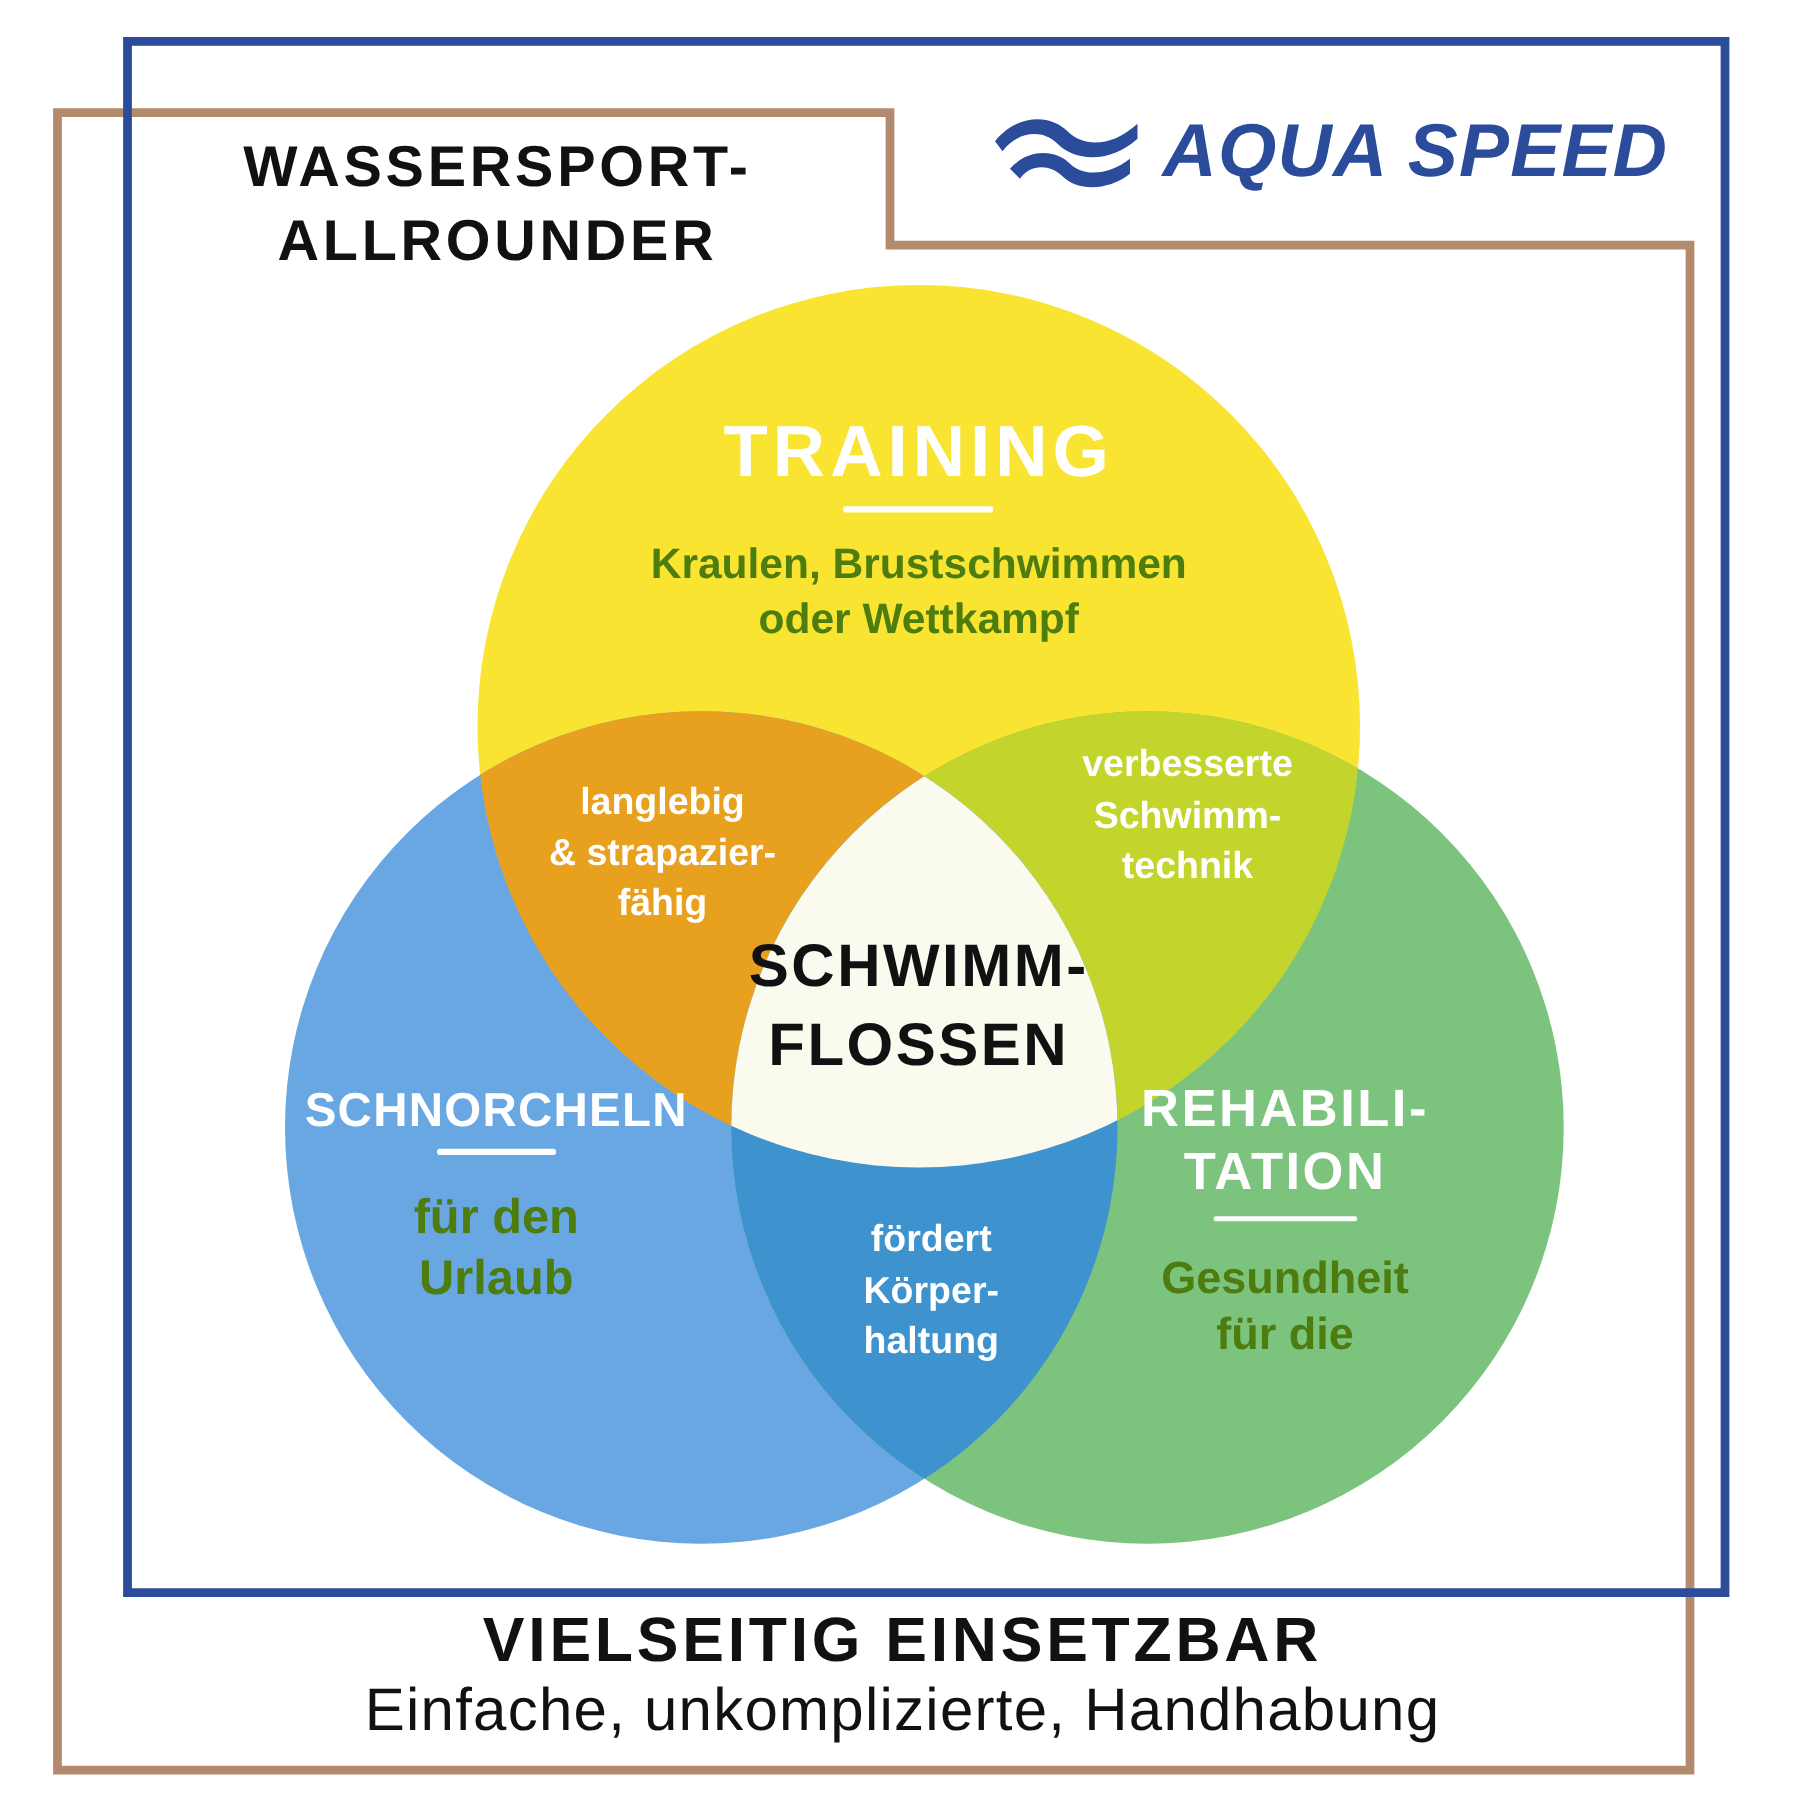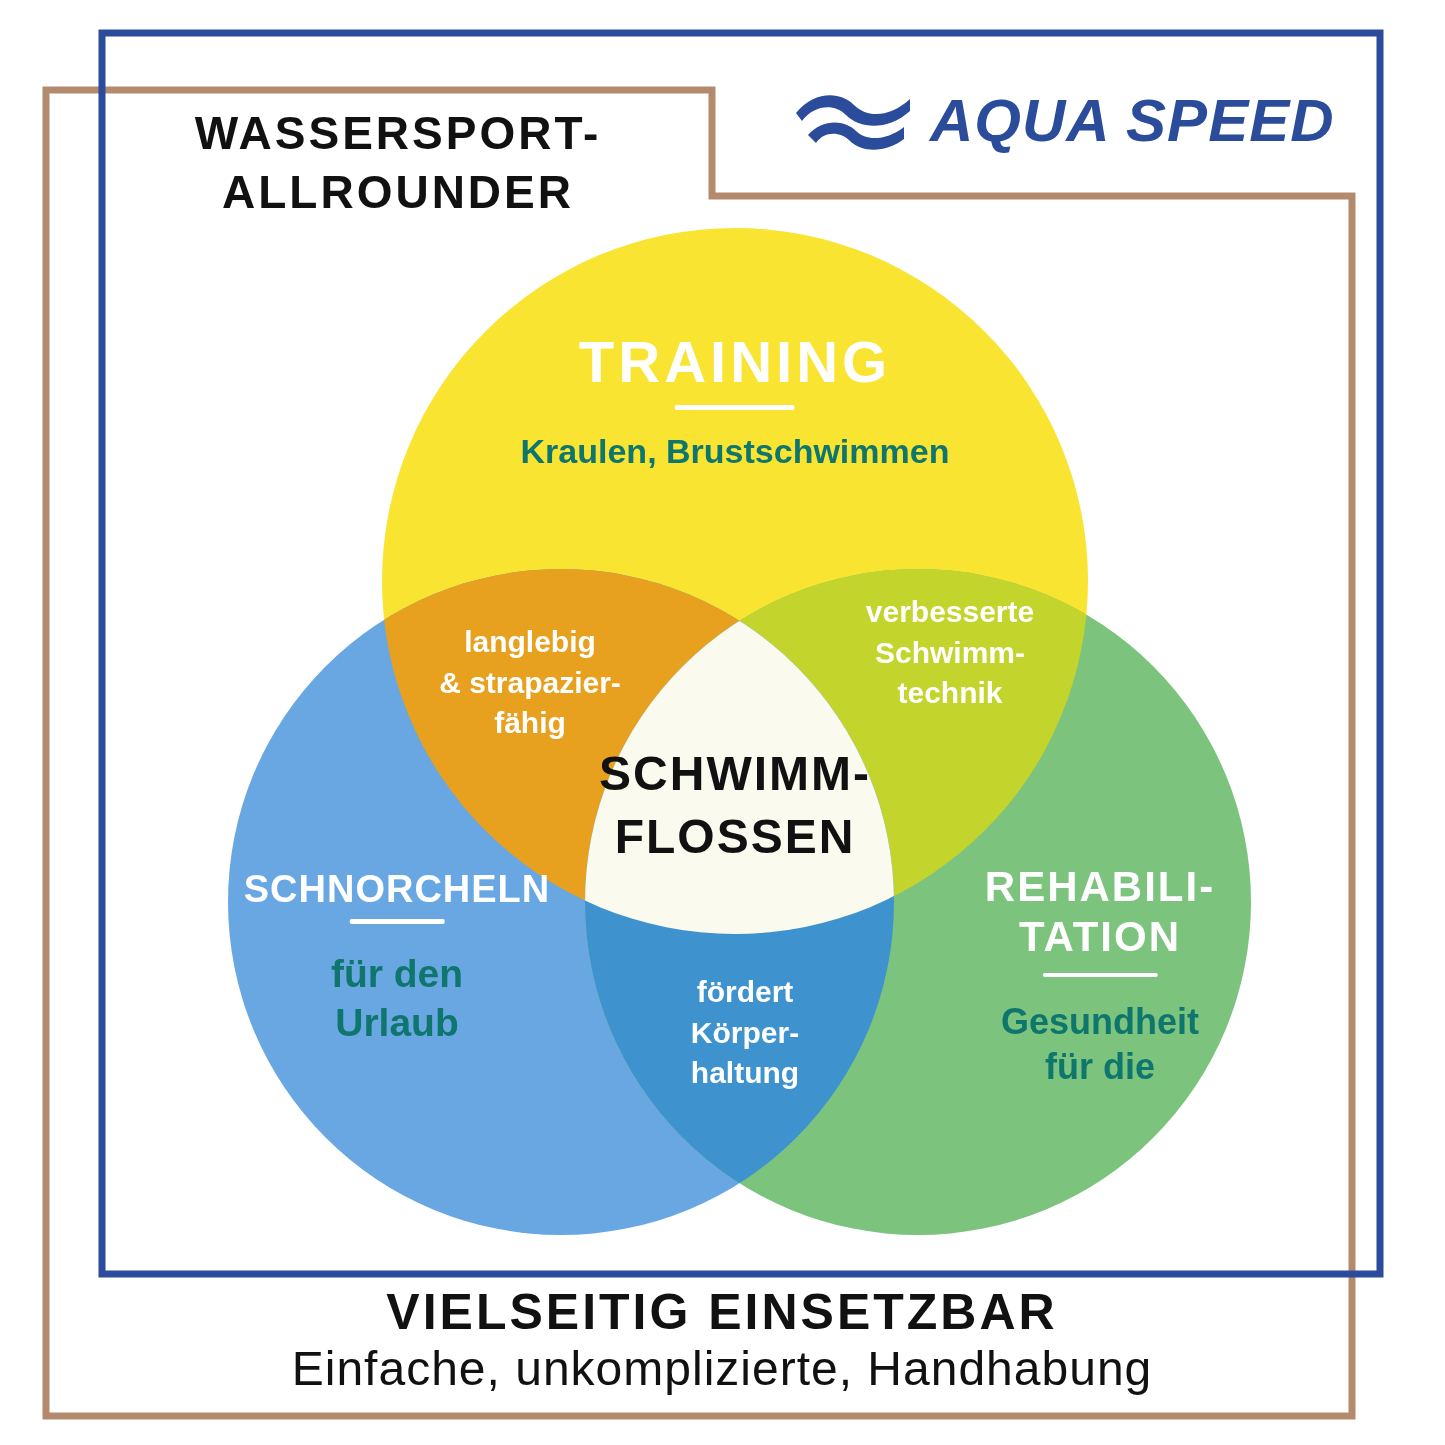--- a/index.html
+++ b/index.html
@@ -18,39 +18,39 @@
 
   
   .tagline{ left:398px; top:104px; font-size:46px; font-weight:800; letter-spacing:3px; color:var(--ink); line-height:1.28; white-space:nowrap; }
   .brand{ left:792px; top:86px; display:flex; align-items:center; gap:16px; }
   .brand-text{ font-size:60px; font-weight:800; font-style:italic; color:var(--brand-blue); letter-spacing:1px; white-space:nowrap; }
 
   
   .circle-title{ color:#fff; font-weight:800; white-space:nowrap; }
   .underline{ height:5px; background:#ffffff; margin:10px auto 0; border-radius:2px; }
   .w120{ width:120px; } .w95{ width:95px; } .w115{ width:115px; height:4px; }
-  .circle-desc{ color:#0f766e; font-weight:700; }
+  .circle-desc{ color:#4d7c0f; font-weight:700; }
 
   .training-block{ left:735px; top:328px; }
   .training-block .circle-title{ font-size:58px; letter-spacing:4px; }
   .training-block .circle-desc{ margin-top:20px; font-size:34px; line-height:1.28; }
 
   .overlap{ color:#fff; font-weight:700; font-size:30px; line-height:1.35; }
   .ov-orange{ left:530px; top:622px; }
   .ov-lime{ left:950px; top:592px; }
   .ov-teal{ left:745px; top:972px; }
 
   .center-block{ left:735px; top:742px; color:var(--ink); font-weight:800; font-size:48px; letter-spacing:2px; line-height:1.32; }
 
   .snk-block{ left:397px; top:868px; }
   .snk-block .circle-title{ font-size:38px; letter-spacing:1px; }
   .snk-block .underline{ margin-top:8px; }
   .snk-block .circle-desc{ margin-top:26px; font-size:39px; line-height:1.25; }
 
-  .reh-block{ left:1100px; top:862px; }
+  .reh-block{ left:1028px; top:862px; }
   .reh-block .circle-title{ font-size:42px; letter-spacing:2px; line-height:1.2; }
   .reh-block .underline{ margin-top:10px; }
   .reh-block .circle-desc{ margin-top:22px; font-size:36px; line-height:1.25; }
 
   
   .footer-title{ left:722px; top:1283px; font-size:50px; font-weight:800; letter-spacing:3px; color:var(--ink); white-space:nowrap; }
   .footer-sub{ left:722px; top:1341px; font-size:48px; font-weight:400; letter-spacing:1px; color:var(--ink); white-space:nowrap; }
 </style>
 </head>
 <body>
@@ -103,20 +103,21 @@
       <path d="M16 46 C 30 30, 52 30, 64 42 C 74 52, 94 52, 112 38 L 112 50 C 94 64, 70 64, 58 52 C 48 42, 32 42, 24 54 Z" fill="#2B4C9B"></path>
     </svg>
     <span class="brand-text">AQUA SPEED</span>
   </div>
 
   <div class="abs cx training-block">
     <div class="circle-title">TRAINING</div>
     <div class="underline w120"></div>
     <div class="circle-desc">
       <span class="line">Kraulen, Brustschwimmen</span>
+      <span class="line">oder Wettkampf</span>
     </div>
   </div>
 
   <div class="abs cx overlap ov-orange">
     <span class="line">langlebig</span>
     <span class="line">&amp; strapazier-</span>
     <span class="line">fähig</span>
   </div>
 
   <div class="abs cx overlap ov-lime">

